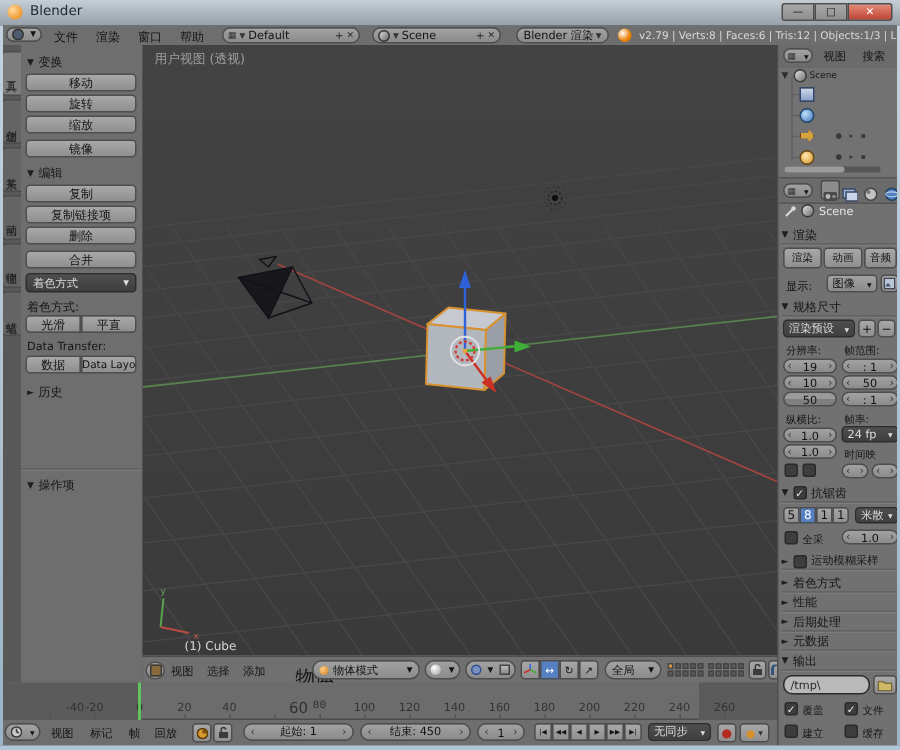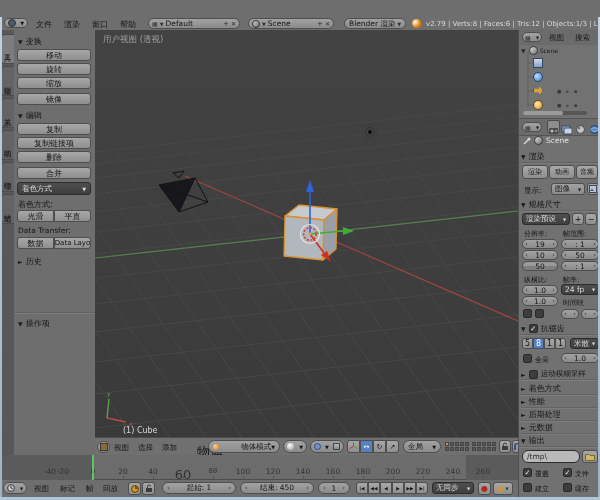--- a/index.html
+++ b/index.html
@@ -33,20 +33,27 @@
   .layergrid div.on{background:#8a8a8a;}
   .layergrid div.on::after{content:"";position:absolute;left:0px;top:0px;width:2px;height:2px;
        border-radius:50%;background:#e8972f;}
   .pb{width:12px;height:12px;font-size:4.5px;}
 </style>
 </head>
 <body>
 
 <div class="app">
 
+  <div class="ab" style="left:0;top:0;width:600px;height:17px;background:linear-gradient(#c6ced5,#97a1a9);border-bottom:1px solid #5f6a72;">
+    <span class="ab" style="left:5px;top:3px;width:10px;height:10px;border-radius:50%;background:radial-gradient(circle at 35% 35%,#ffd9a0,#e87d00);"></span>
+    <span class="ab" style="left:20px;top:3px;font-size:9px;color:#1c2830;">Blender</span>
+    <span class="ab btn" style="left:521px;top:2px;width:22px;height:12px;font-size:7px;border-radius:2px 0 0 2px;">—</span>
+    <span class="ab btn" style="left:543px;top:2px;width:22px;height:12px;font-size:7px;border-radius:0;">□</span>
+    <span class="ab btn" style="left:565px;top:2px;width:30px;height:12px;font-size:7px;background:linear-gradient(#e28a78,#bf4434);color:#fff;border-radius:0 2px 2px 0;">✕</span>
+  </div>
 
   <div class="ab" style="left:0;top:17px;width:600px;height:13px;background:#6e6e6e;border-bottom:1px solid #4b4b4b;">
     <span class="ab pill" style="left:4px;top:1px;width:24px;height:10px;padding:0 3px;justify-content:space-between;">
       <span style="width:6px;height:6px;border-radius:50%;background:#4c5c6c;border:1px solid #333;"></span>
       <span style="font-size:5px;">▼</span>
     </span>
     <span class="ab lbl" style="left:36px;top:2px;">文件</span>
     <span class="ab lbl" style="left:64px;top:2px;">渲染</span>
     <span class="ab lbl" style="left:92px;top:2px;">窗口</span>
     <span class="ab lbl" style="left:120px;top:2px;">帮助</span>
@@ -217,21 +224,21 @@
     <span class="ab pill" style="left:2px;top:3px;width:13px;height:12px;justify-content:center;">
       <span style="width:6px;height:6px;background:#8a6a3a;border:1px solid #3a3a3a;"></span>
     </span>
     <span class="ab lbl" style="left:19px;top:5px;font-size:7.5px;">视图</span>
     <span class="ab lbl" style="left:43px;top:5px;font-size:7.5px;">选择</span>
     <span class="ab lbl" style="left:67px;top:5px;font-size:7.5px;">添加</span>
     <span class="ab lbl" style="left:102px;top:5px;font-size:13px;">物体</span>
 
     <span class="ab pill" style="left:113px;top:2px;width:72px;height:13px;padding:0 4px;">
       <span style="width:6px;height:6px;border-radius:50%;background:radial-gradient(circle at 35% 35%,#ffcf8a,#d07c18);"></span>
-      <span style="flex:1;margin-left:3px;text-align:right;">物体模式</span>
+      <span style="flex:1;margin-left:3px;">物体模式</span>
       <span style="font-size:5px;">▼</span>
     </span>
     <span class="ab pill" style="left:188px;top:2px;width:24px;height:13px;padding:0 3px;justify-content:space-between;">
       <span style="width:7px;height:7px;border-radius:50%;background:radial-gradient(circle at 35% 30%,#fff,#9a9a9a);"></span>
       <span style="font-size:5px;">▼</span>
     </span>
     <span class="ab pill" style="left:215px;top:2px;width:34px;height:13px;padding:0 3px;justify-content:space-between;">
       <span style="width:7px;height:7px;border-radius:50%;border:1px solid #2f4f8f;background:#7a90c0;box-sizing:border-box;"></span>
       <span style="font-size:5px;">▼</span>
       <span style="width:7px;height:7px;background:linear-gradient(#bbb,#888);border:1px solid #444;box-sizing:border-box;"></span>
@@ -541,21 +548,21 @@
           <span class="ab" style="left: 50px; top: 12px; transform: translateX(-50%); font-size: 7.5px; color: rgb(51, 51, 51);">-40</span>
           <span class="ab" style="left: 33px; top: 21px; width: 1px; height: 4px; background: rgb(85, 85, 85);"></span>
           <span class="ab" style="left: 63px; top: 12px; transform: translateX(-50%); font-size: 7.5px; color: rgb(51, 51, 51);">-20</span>
           <span class="ab" style="left: 63px; top: 21px; width: 1px; height: 4px; background: rgb(85, 85, 85);"></span>
           <span class="ab" style="left: 93px; top: 12px; transform: translateX(-50%); font-size: 7.5px; color: rgb(51, 51, 51);">0</span>
           <span class="ab" style="left: 93px; top: 21px; width: 1px; height: 4px; background: rgb(85, 85, 85);"></span>
           <span class="ab" style="left: 123px; top: 12px; transform: translateX(-50%); font-size: 7.5px; color: rgb(51, 51, 51);">20</span>
           <span class="ab" style="left: 123px; top: 21px; width: 1px; height: 4px; background: rgb(85, 85, 85);"></span>
           <span class="ab" style="left: 153px; top: 12px; transform: translateX(-50%); font-size: 7.5px; color: rgb(51, 51, 51);">40</span>
           <span class="ab" style="left: 153px; top: 21px; width: 1px; height: 4px; background: rgb(85, 85, 85);"></span>
-          <span class="ab" style="left: 183px; top: 12px; transform: translateX(-50%); font-size: 13px; color: rgb(51, 51, 51);">60</span>
+          <span class="ab" style="left: 199px; top: 12px; transform: translateX(-50%); font-size: 10px; color: rgb(51, 51, 51);">60</span>
           <span class="ab" style="left: 183px; top: 21px; width: 1px; height: 4px; background: rgb(85, 85, 85);"></span>
           <span class="ab" style="left: 213px; top: 12px; transform: translateX(-50%); font-size: 7.5px; color: rgb(51, 51, 51); font-family: Liberation Mono, monospace;">80</span>
           <span class="ab" style="left: 213px; top: 21px; width: 1px; height: 4px; background: rgb(85, 85, 85);"></span>
           <span class="ab" style="left: 243px; top: 12px; transform: translateX(-50%); font-size: 7.5px; color: rgb(51, 51, 51);">100</span>
           <span class="ab" style="left: 243px; top: 21px; width: 1px; height: 4px; background: rgb(85, 85, 85);"></span>
           <span class="ab" style="left: 273px; top: 12px; transform: translateX(-50%); font-size: 7.5px; color: rgb(51, 51, 51);">120</span>
           <span class="ab" style="left: 273px; top: 21px; width: 1px; height: 4px; background: rgb(85, 85, 85);"></span>
           <span class="ab" style="left: 303px; top: 12px; transform: translateX(-50%); font-size: 7.5px; color: rgb(51, 51, 51);">140</span>
           <span class="ab" style="left: 303px; top: 21px; width: 1px; height: 4px; background: rgb(85, 85, 85);"></span>
           <span class="ab" style="left: 333px; top: 12px; transform: translateX(-50%); font-size: 7.5px; color: rgb(51, 51, 51);">160</span>

